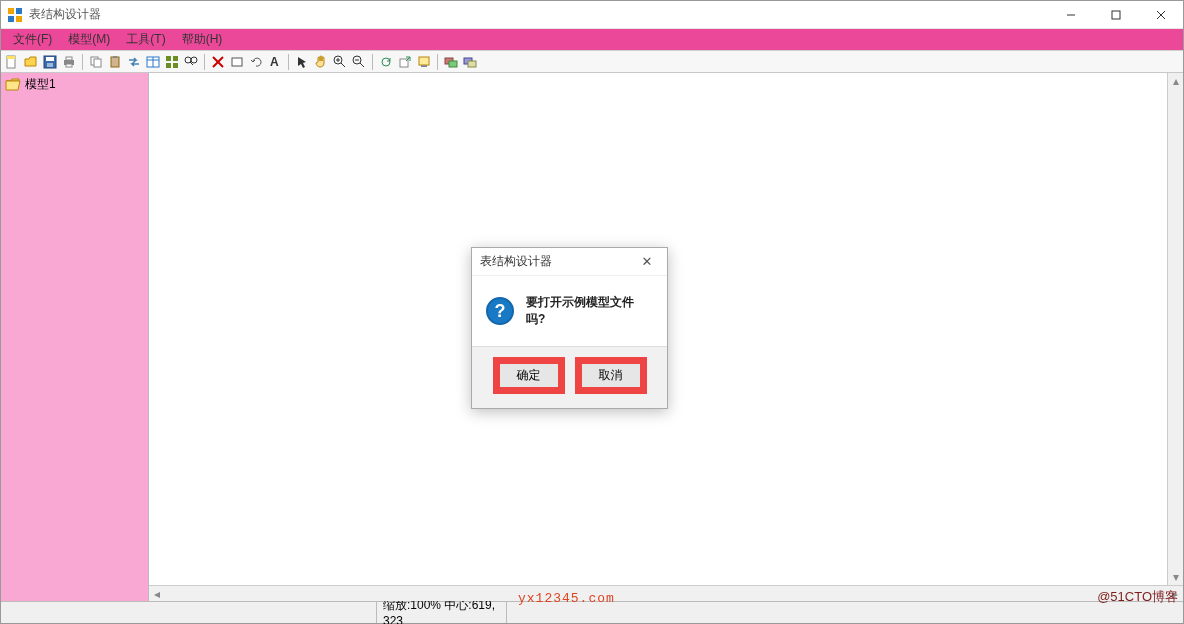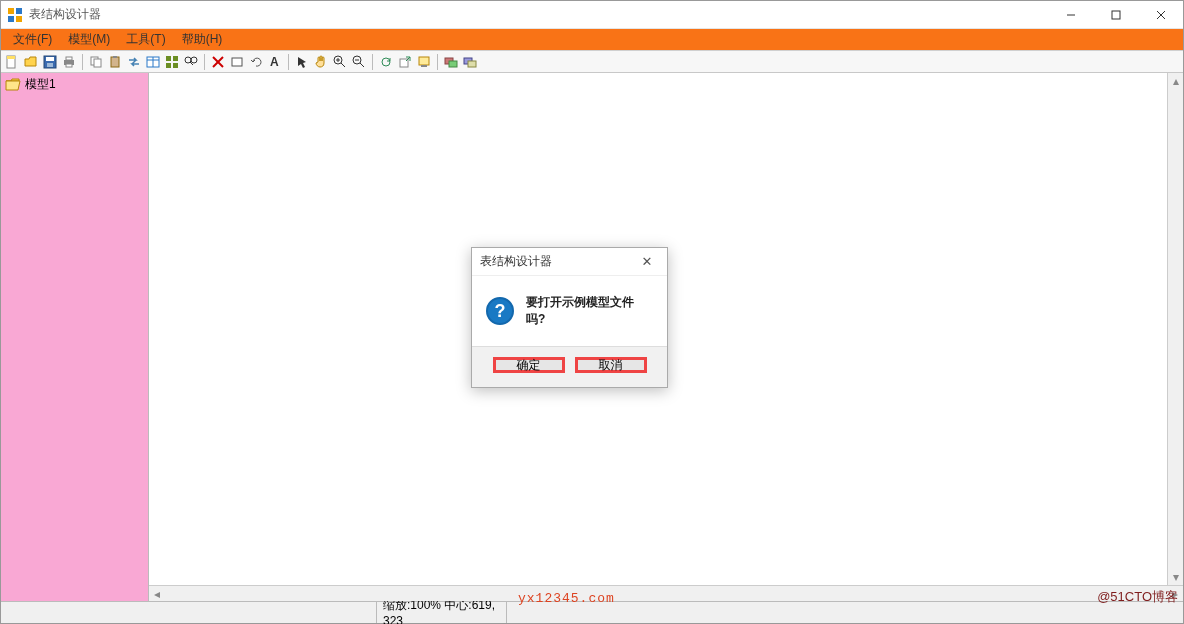--- a/index.html
+++ b/index.html
@@ -6,21 +6,21 @@
 body { width: 1184px; height: 624px; background: #fff; overflow: hidden; position: relative; font-size: 12px; }
 
 .window { border: 1px solid #999; width: 100%; height: 100%; display: flex; flex-direction: column; }
 
 .titlebar { background: #fff; height: 28px; display: flex; align-items: center; padding: 0 0 0 6px; border-bottom: 1px solid #e5e5e5; }
 .titlebar .app-icon { width: 16px; height: 16px; margin-right: 6px; display: inline-flex; align-items: center; justify-content: center; }
 .titlebar .title-text { font-size: 12px; color: #555; }
 .win-controls { margin-left: auto; display: flex; }
 .win-controls .wc { width: 45px; height: 28px; display: flex; align-items: center; justify-content: center; color: #666; }
 
-.menubar { height: 22px; display: flex; align-items: center; padding: 0 4px; background: #f97316; border-bottom: 1px solid #d0d0d0; }
+.menubar { height: 22px; display: flex; align-items: center; padding: 0 4px; background: #ec4899; border-bottom: 1px solid #d0d0d0; }
 .menubar .mi { padding: 2px 8px; font-size: 12px; color: #333; }
 
 .toolbar { height: 22px; display: flex; align-items: center; padding: 0 2px; background: #f7f7f7; border-bottom: 1px solid #c8c8c8; gap: 1px; }
 .toolbar .tb { width: 18px; height: 18px; display: flex; align-items: center; justify-content: center; }
 .toolbar .sep { width: 1px; height: 16px; background: #bbb; margin: 0 3px; }
 .toolbar svg { width: 16px; height: 16px; }
 
 .content { flex: 1; display: flex; min-height: 0; }
 .sidebar { width: 148px; border-right: 1px solid #bbb; background: #f9a8d4; padding: 2px; }
 .tree-item { display: flex; align-items: center; gap: 4px; font-size: 12px; padding: 1px 2px; }
@@ -44,21 +44,21 @@
 .statusbar .cell.zoom { width: 130px; }
 
 .dialog-overlay { position: absolute; left: 0; top: 0; right: 0; bottom: 0; }
 .dialog { position: absolute; left: 471px; top: 247px; width: 197px; background: #fff; border: 1px solid #aaa; box-shadow: 0 3px 14px rgba(0,0,0,0.25); }
 .dialog-title { height: 28px; display: flex; align-items: center; padding: 0 8px; font-size: 12px; color: #333; border-bottom: 1px solid #eee; }
 .dialog-title .dx { margin-left: auto; font-size: 13px; color: #555; width: 24px; text-align: center; }
 .dialog-body { padding: 18px 14px 18px 14px; display: flex; align-items: center; gap: 12px; }
 .q-icon { width: 28px; height: 28px; border-radius: 50%; background: #1979c4; display: flex; align-items: center; justify-content: center; color: #fff; font-size: 18px; font-weight: bold; border: 2px solid #1368ad; }
 .dialog-msg { font-size: 12px; color: #222; font-weight: bold; }
 .dialog-buttons { display: flex; justify-content: center; gap: 10px; padding: 10px 12px 14px; background: #f1f1f1; border-top: 1px solid #ddd; }
-.dbtn { width: 72px; height: 16px; background: #e6e6e6; border: 3px solid #ef4444; font-size: 12px; display: flex; align-items: center; justify-content: center; }
+.dbtn { width: 72px; height: 37px; background: #e6e6e6; border: 7px solid #ef4444; font-size: 12px; display: flex; align-items: center; justify-content: center; }
 
 .watermark1 { position: absolute; left: 498px; bottom: 18px; font-size: 13px; color: #d42; font-family: Liberation Mono, monospace; letter-spacing: 1px; margin-left: 20px; }
 .watermark2 { position: absolute; right: 6px; bottom: 18px; font-size: 13px; color: #7f1d1d; }
 </style>
 </head>
 <body>
 
 <div class="window">
 
   <div class="titlebar">

